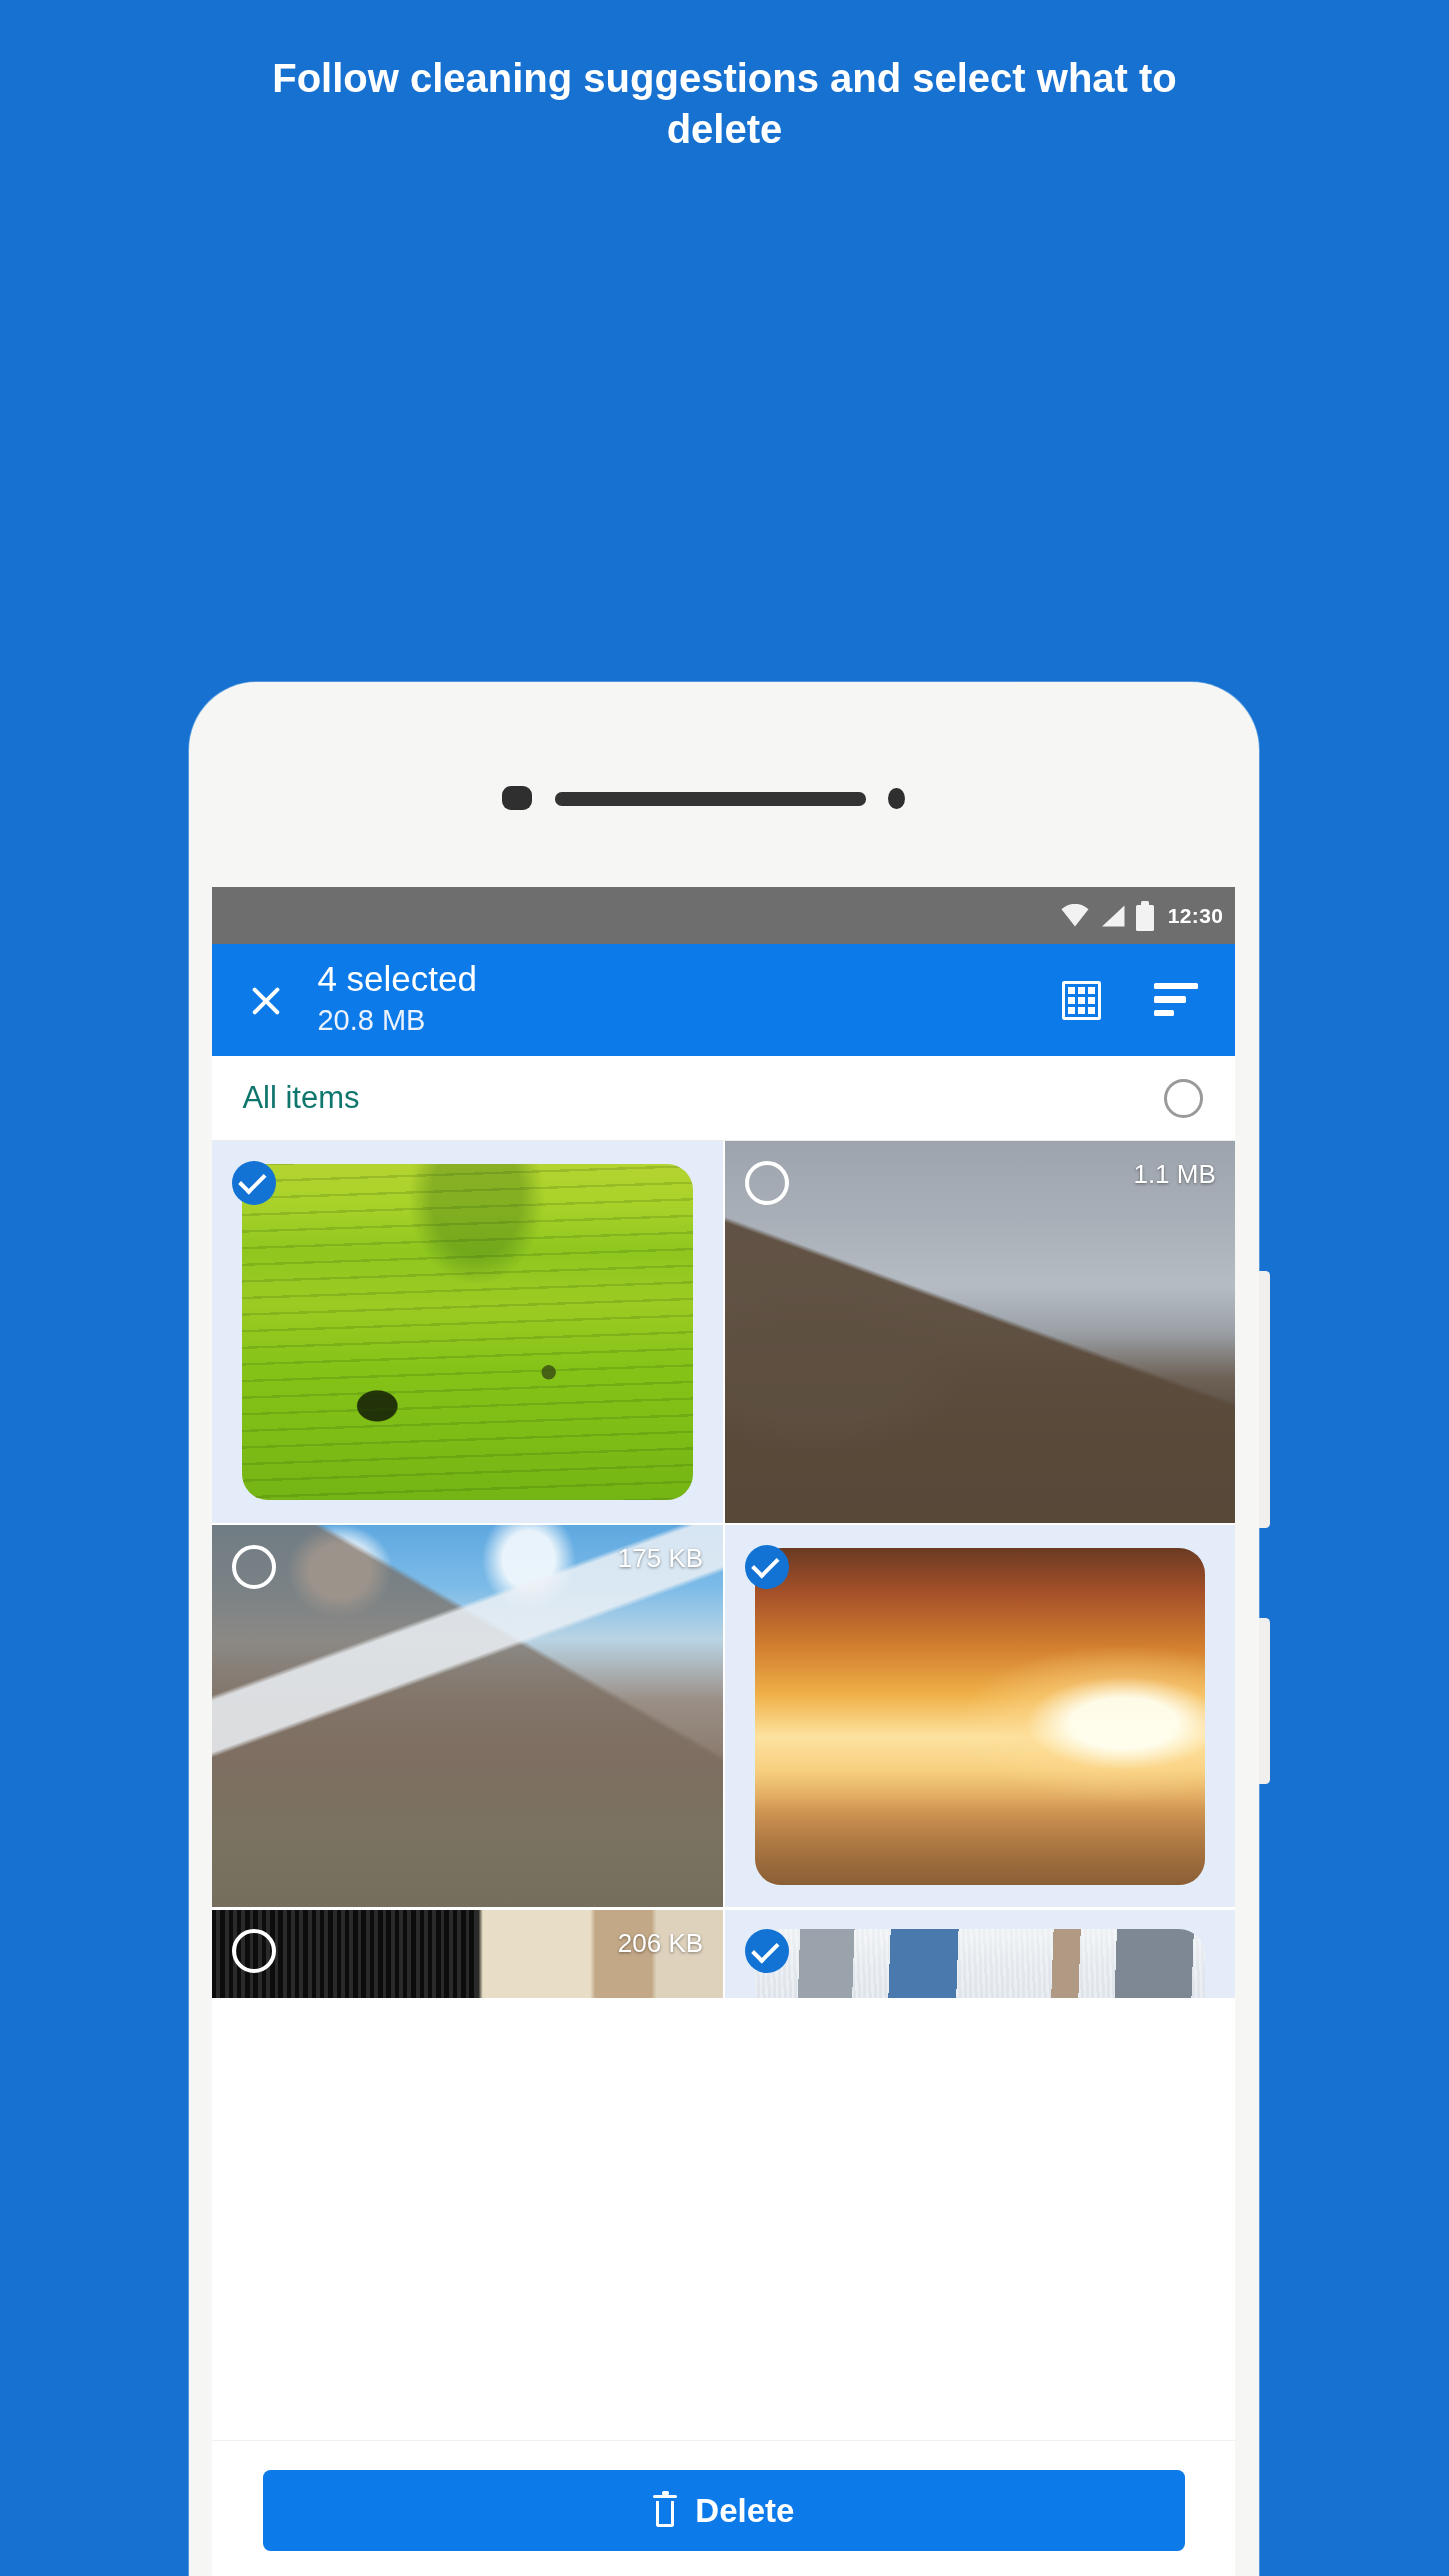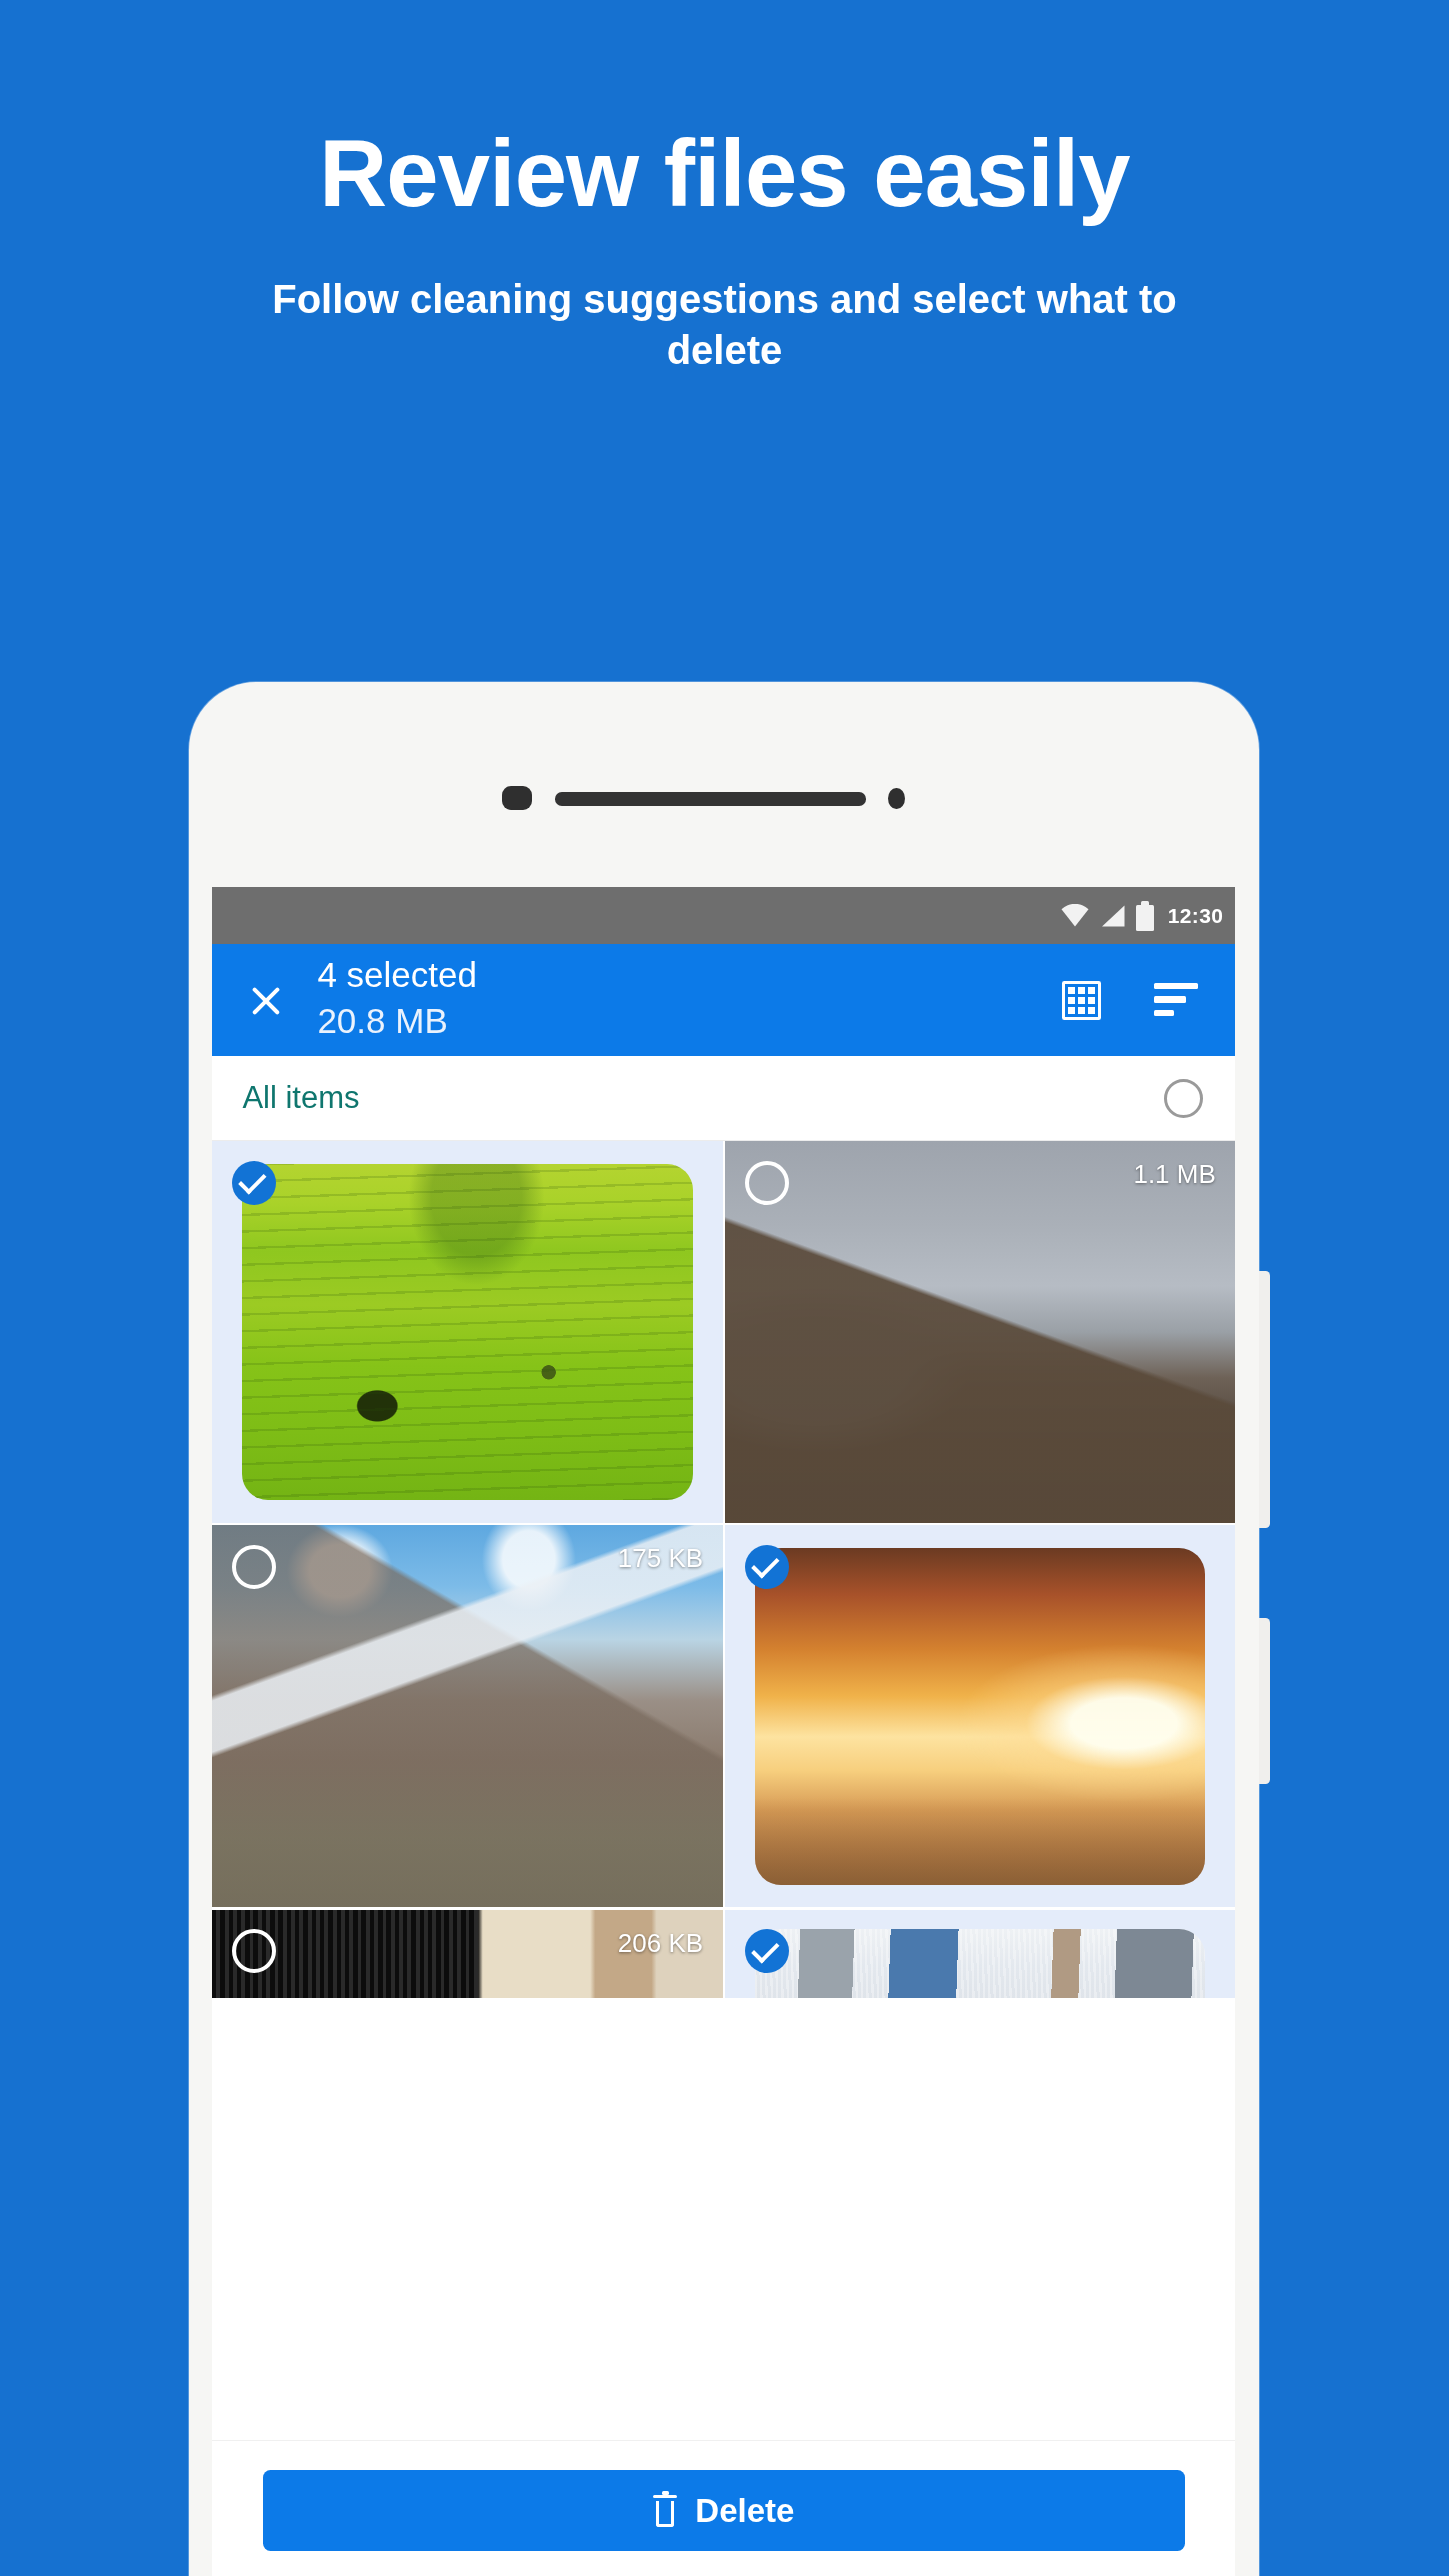--- a/index.html
+++ b/index.html
@@ -95,21 +95,21 @@
     width: 48px; height: 48px; position: relative; flex: none;
   }
   .close-btn span {
     position: absolute; left: 6px; top: 22.6px;
     width: 36px; height: 3.8px; background: #ffffff; border-radius: 2.3px;
   }
   .close-btn span:nth-child(1){ transform: rotate(45deg); }
   .close-btn span:nth-child(2){ transform: rotate(-45deg); }
   .appbar-texts { margin-left: 27px; flex: 1; }
   .appbar-title { color:#ffffff; font-size: 35px; font-weight: 400; line-height: 1.1; }
-  .appbar-sub   { color:#eaf2fd; font-size: 35px; font-weight: 400; line-height: 1.35; margin-top: 3px;}
+  .appbar-sub   { color:#eaf2fd; font-size: 29px; font-weight: 400; line-height: 1.35; margin-top: 3px;}
   .appbar-actions { display:flex; align-items:center; gap: 53px; margin-right: 12px;}
   .ico-grid {
     width: 39px; height: 39px; border: 3.8px solid #ffffff; border-radius: 2.3px;
     display: grid; grid-template-columns: repeat(3,1fr); grid-template-rows: repeat(3,1fr);
     gap: 3px; padding: 3px; background: #0c7ae8;
   }
   .ico-grid i { background: #ffffff; display:block; }
   .ico-sort { width: 44px; height: 35px; display:flex; flex-direction:column; gap:6.8px; }
   .ico-sort i { height: 6.8px; background:#ffffff; border-radius:1.5px; display:block;}
   .ico-sort i:nth-child(1){ width: 44px; }
@@ -244,21 +244,20 @@
     content:""; position:absolute; inset:0;
     background:
       linear-gradient(92deg, transparent 0 10%, #9aa3ab 10% 22%, transparent 22% 30%, #4a79ad 30% 45%, transparent 45% 66%, #b09a83 66% 72%, transparent 72% 80%, #7d8894 80% 97%, transparent 97%),
       repeating-linear-gradient(88deg, rgba(255,255,255,.35) 0 2.3px, transparent 2.3px 5.3px);
   }
 </style>
 </head>
 <body>
 
 <div class="promo">
-  <div class="promo-title">Review files easily</div>
   <div class="promo-sub">Follow cleaning suggestions and select what to delete</div>
 </div>
 
 <div class="phone">
 
   <div class="phone-btn vol"></div>
   <div class="phone-btn pwr"></div>
 
   <div class="phone-top">
     <div class="cam"></div>

